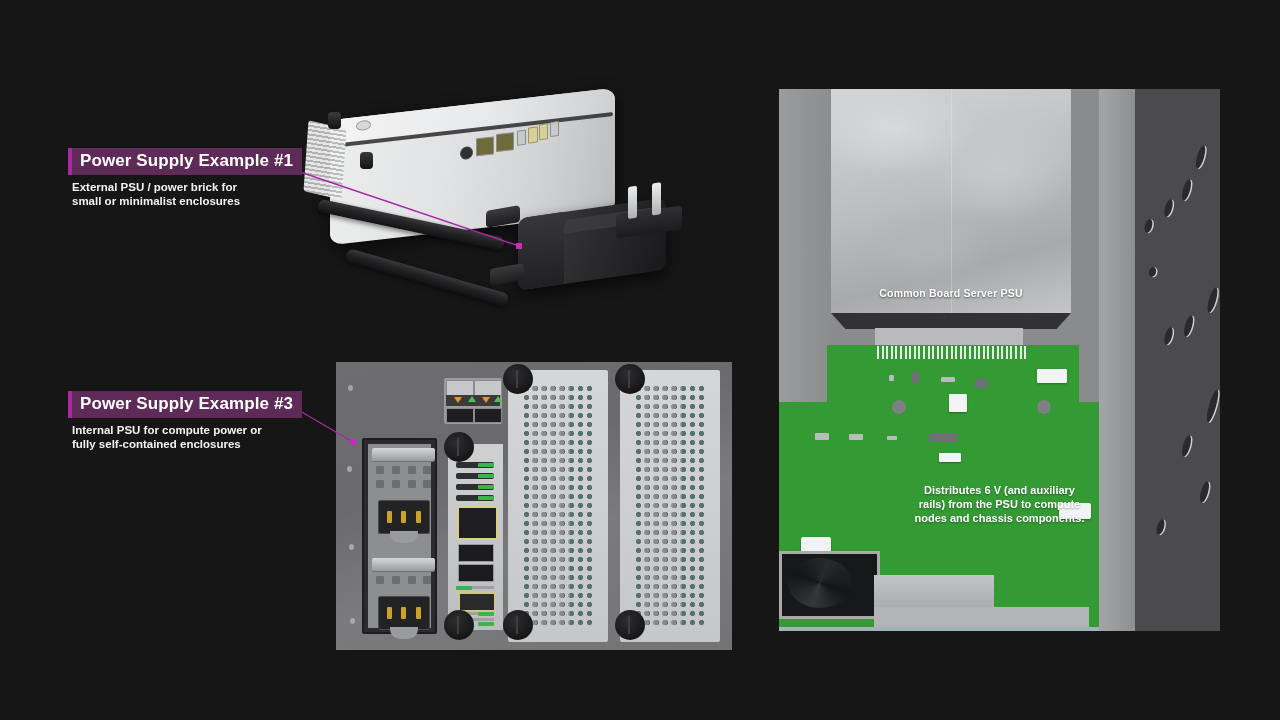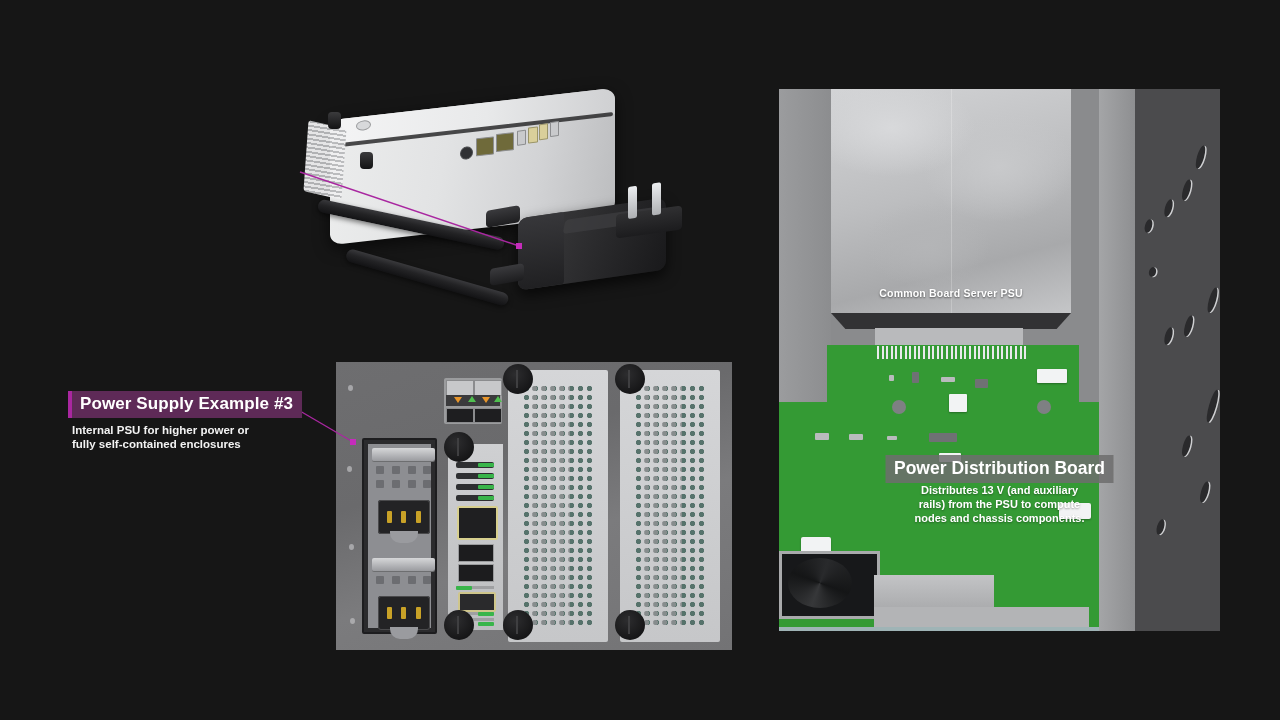--- a/index.html
+++ b/index.html
@@ -283,20 +283,23 @@
     <div class="plughead" style="left:190px;top:178px;transform:skewY(-10deg);"></div>
     <div class="cable sheen" style="left:40px;top:206px;width:168px;height:13px;transform:rotate(16deg);transform-origin:right center;"></div>
 
     <svg class="leader" style="left:-0px;top:0px;width:400px;height:265px;">
       <line x1="0" y1="84" x2="219" y2="158" stroke="#a927a0" stroke-width="1.4"></line>
       <rect x="216" y="155" width="6" height="6" fill="#c52cbb"></rect>
     </svg>
   </div>
 
   <div class="callout" style="left:68px;top:148px;">
+    <div class="badge">Power Supply Example #1</div>
+    <div class="sub">External PSU / power brick for
+small or minimalist enclosures</div>
   </div>
 
   <div id="panel-chassis">
 
     <div class="ch-screw" style="left:12px;top:23px;"></div>
     <div class="ch-screw" style="left:11px;top:104px;"></div>
     <div class="ch-screw" style="left:13px;top:182px;"></div>
     <div class="ch-screw" style="left:14px;top:256px;"></div>
 
     <div class="psu-cage">
@@ -381,21 +384,21 @@
     <div class="thumb" style="left:108px;top:70px;"></div>
     <div class="thumb" style="left:108px;top:248px;"></div>
   </div>
 
   <svg class="leader" style="left:296px;top:405px;width:70px;height:50px;">
     <line x1="4" y1="6" x2="57" y2="37" stroke="#a927a0" stroke-width="1.4"></line>
     <rect x="54" y="34" width="6" height="6" fill="#c52cbb"></rect>
   </svg>
   <div class="callout" style="left:68px;top:391px;">
     <div class="badge">Power Supply Example #3</div>
-    <div class="sub">Internal PSU for higher power or
+    <div class="sub">Internal PSU for compute power or
 fully self-contained enclosures</div>
   </div>
 
   <div id="panel-pdb">
 
     <div class="pdb-wallL"></div>
     <div class="pdb-wallR"></div>
     <div class="pdb-dark">
 
       <div class="ovalhole" style="left:62px;top:56px;height:24px;"></div>
@@ -432,22 +435,21 @@
     <div class="smd round" style="left:258px;top:311px;width:14px;height:14px;"></div>
     <div class="conn-w" style="left:170px;top:305px;width:18px;height:18px;"></div>
     <div class="smd" style="left:36px;top:344px;width:14px;height:7px;"></div>
     <div class="smd" style="left:70px;top:345px;width:14px;height:6px;"></div>
     <div class="smd" style="left:108px;top:347px;width:10px;height:4px;"></div>
     <div class="smd dark" style="left:150px;top:344px;width:28px;height:9px;"></div>
     <div class="conn-w" style="left:160px;top:364px;width:22px;height:9px;"></div>
     <div class="conn-w" style="left:22px;top:448px;width:30px;height:16px;border-radius:2px;"></div>
     <div class="conn-w" style="left:280px;top:414px;width:32px;height:16px;border-radius:2px;"></div>
 
-    <div class="pdb-title">Power Distribution Board</div>
-    <div class="pdb-sub">Distributes 13 V (and auxiliary
+    <div class="pdb-sub">Distributes 6 V (and auxiliary
 rails) from the PSU to compute
 nodes and chassis components.</div>
 
     <div class="bluepan"></div>
     <div class="fan"></div>
     <div class="tray"></div>
     <div class="tray2"></div>
     <div class="glass"></div>
 
   </div>

